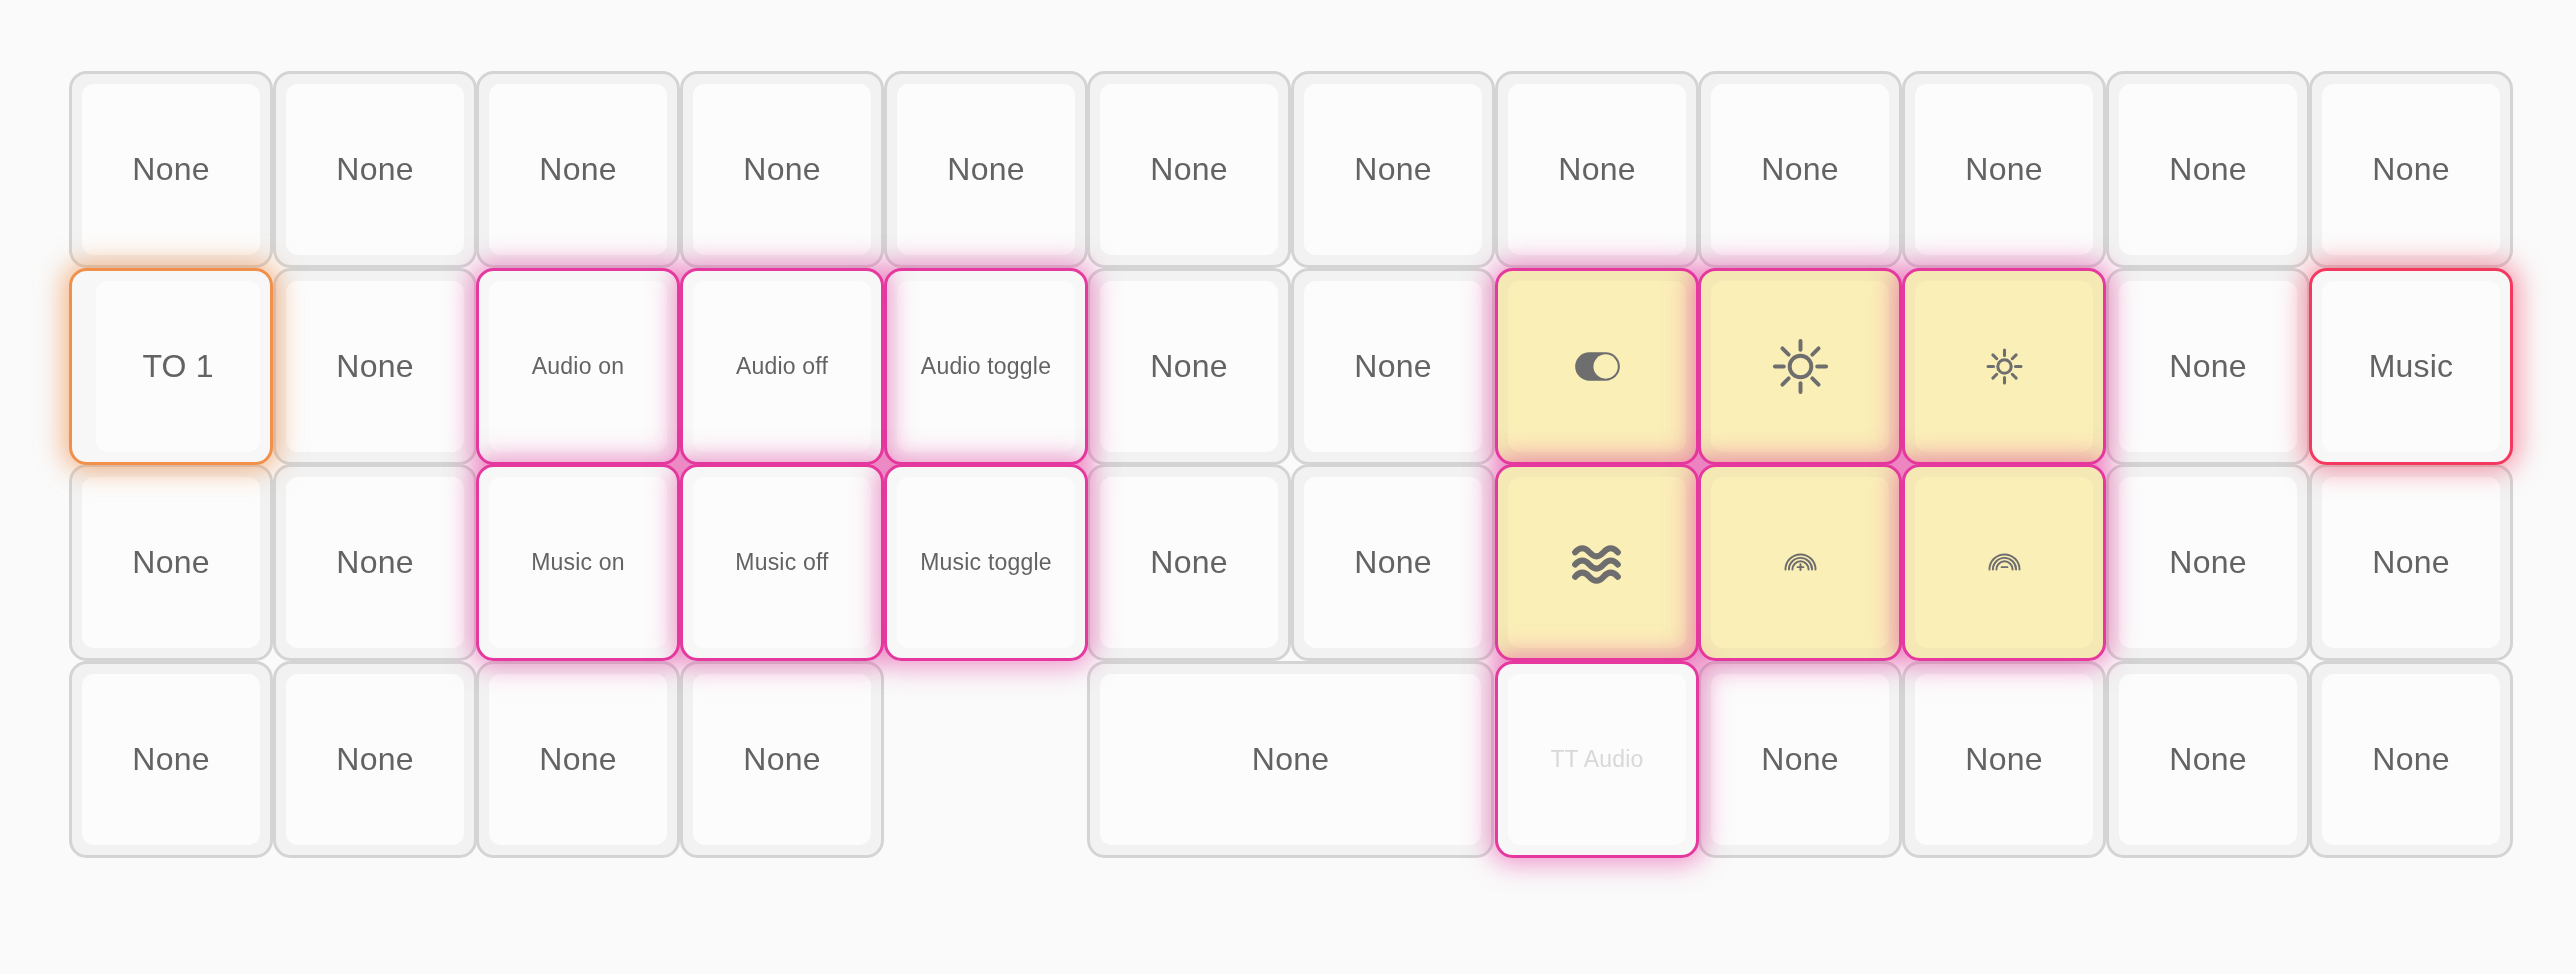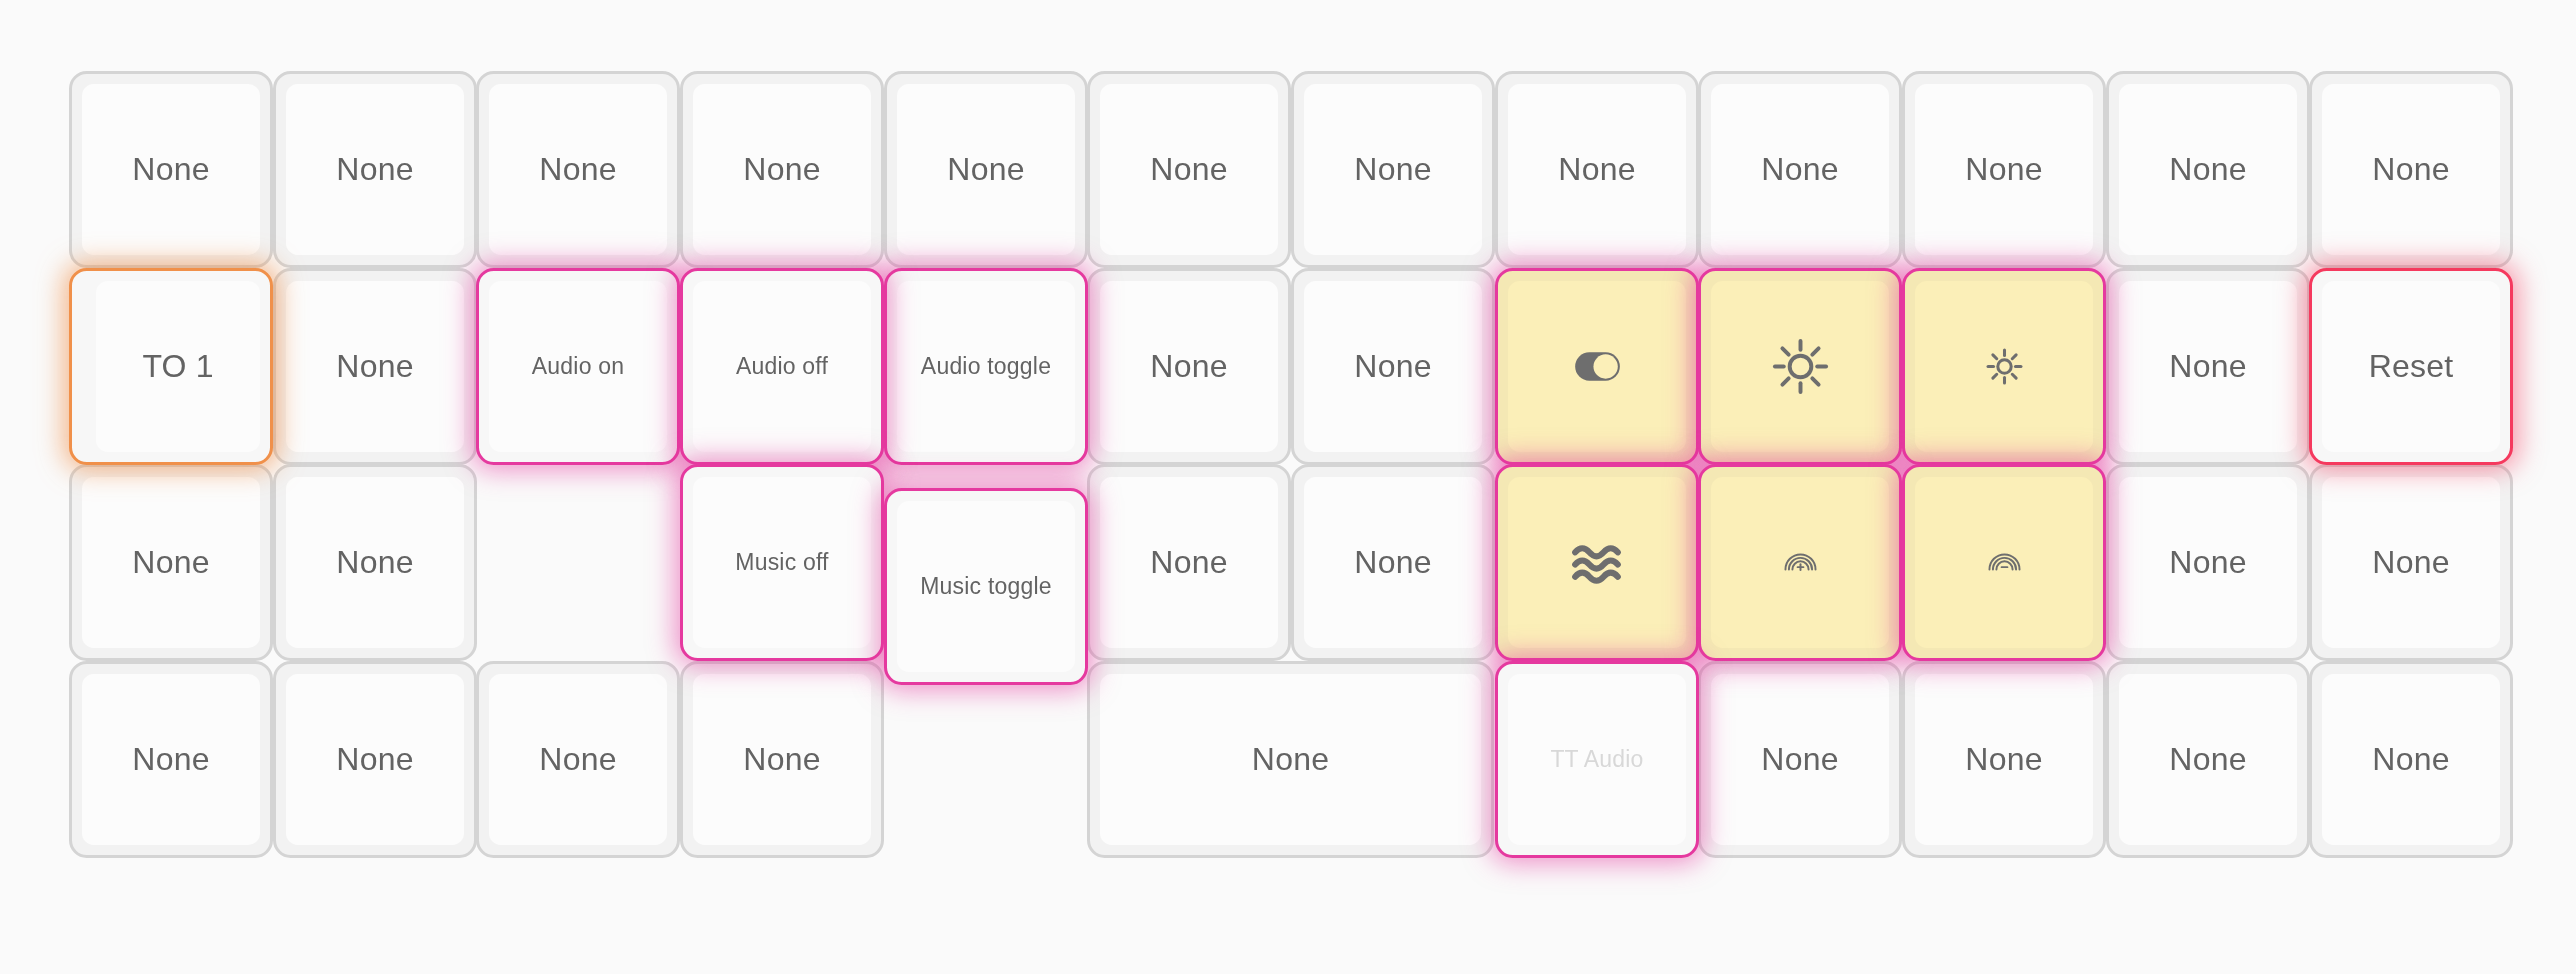--- a/index.html
+++ b/index.html
@@ -246,39 +246,44 @@
         </span>
       </div>
     </div>
     <div class="key" style="left: 2106px; top: 268px;">
       <div class="cap">
         <span class="label">None</span>
       </div>
     </div>
     <div class="key hl-crimson" style="left: 2309px; top: 268px;">
       <div class="cap">
-        <span class="label">Reset</span>
+        <span class="label">Music</span>
       </div>
     </div>
     <div class="key" style="left: 69px; top: 464px;">
       <div class="cap">
         <span class="label">None</span>
       </div>
     </div>
     <div class="key" style="left: 273px; top: 464px;">
       <div class="cap">
         <span class="label">None</span>
       </div>
     </div>
+    <div class="key hl-magenta small" style="left: 476px; top: 464px;">
+      <div class="cap">
+        <span class="label">Music on</span>
+      </div>
+    </div>
     <div class="key hl-magenta small" style="left: 680px; top: 464px;">
       <div class="cap">
         <span class="label">Music off</span>
       </div>
     </div>
-    <div class="key hl-magenta small" style="left: 884px; top: 488px;">
+    <div class="key hl-magenta small" style="left: 884px; top: 464px;">
       <div class="cap">
         <span class="label">Music toggle</span>
       </div>
     </div>
     <div class="key" style="left: 1087px; top: 464px;">
       <div class="cap">
         <span class="label">None</span>
       </div>
     </div>
     <div class="key" style="left: 1291px; top: 464px;">

